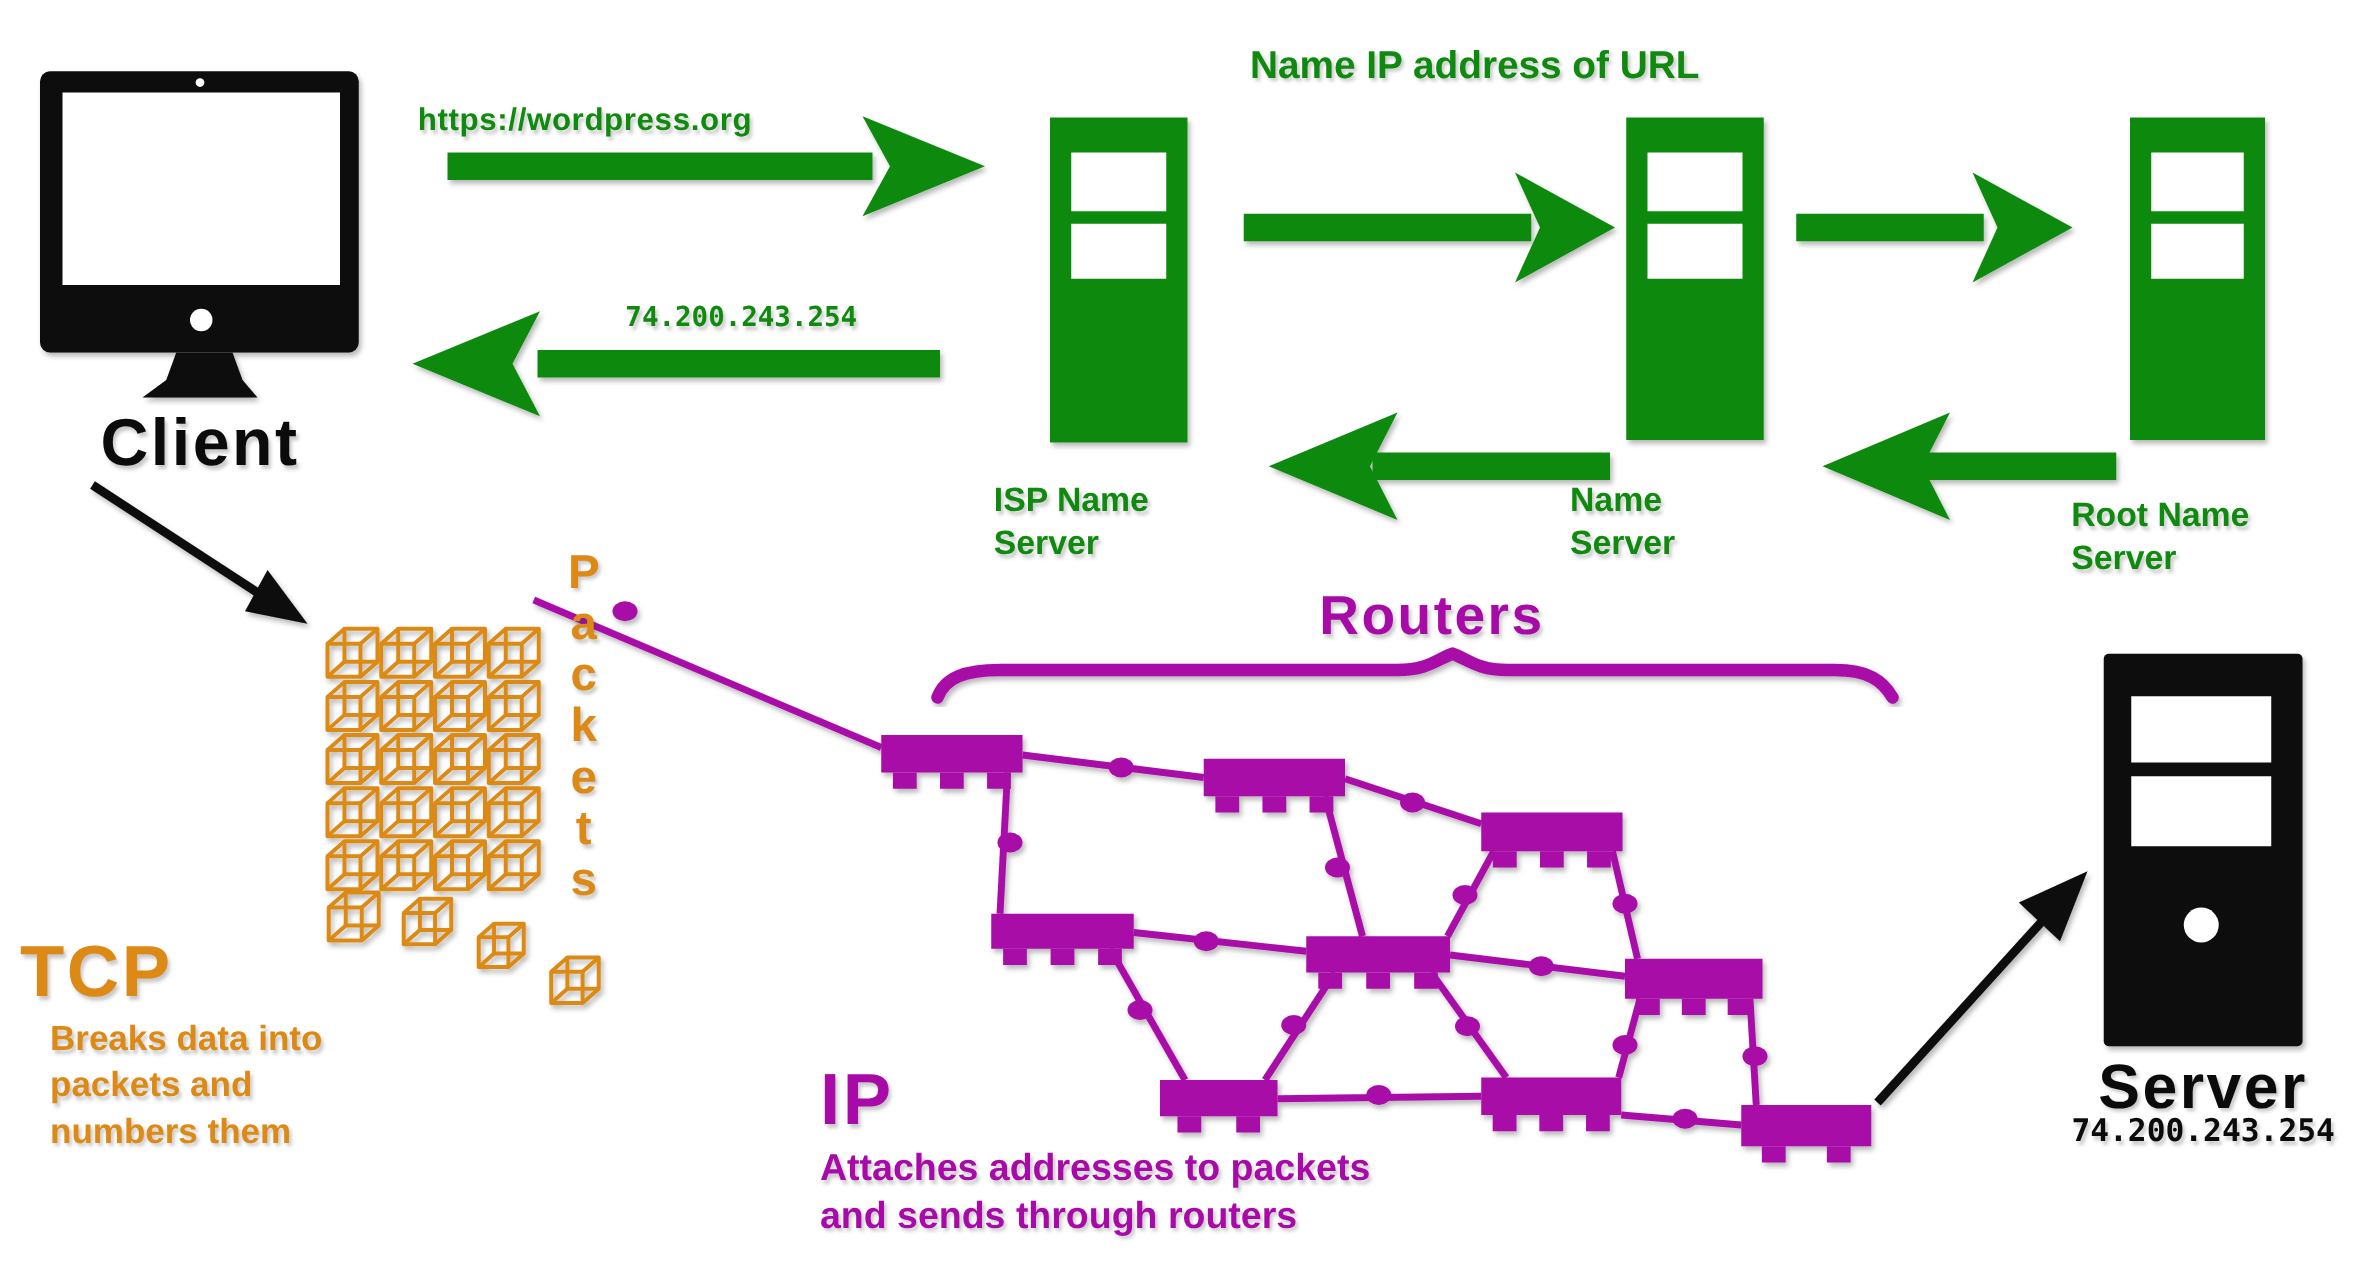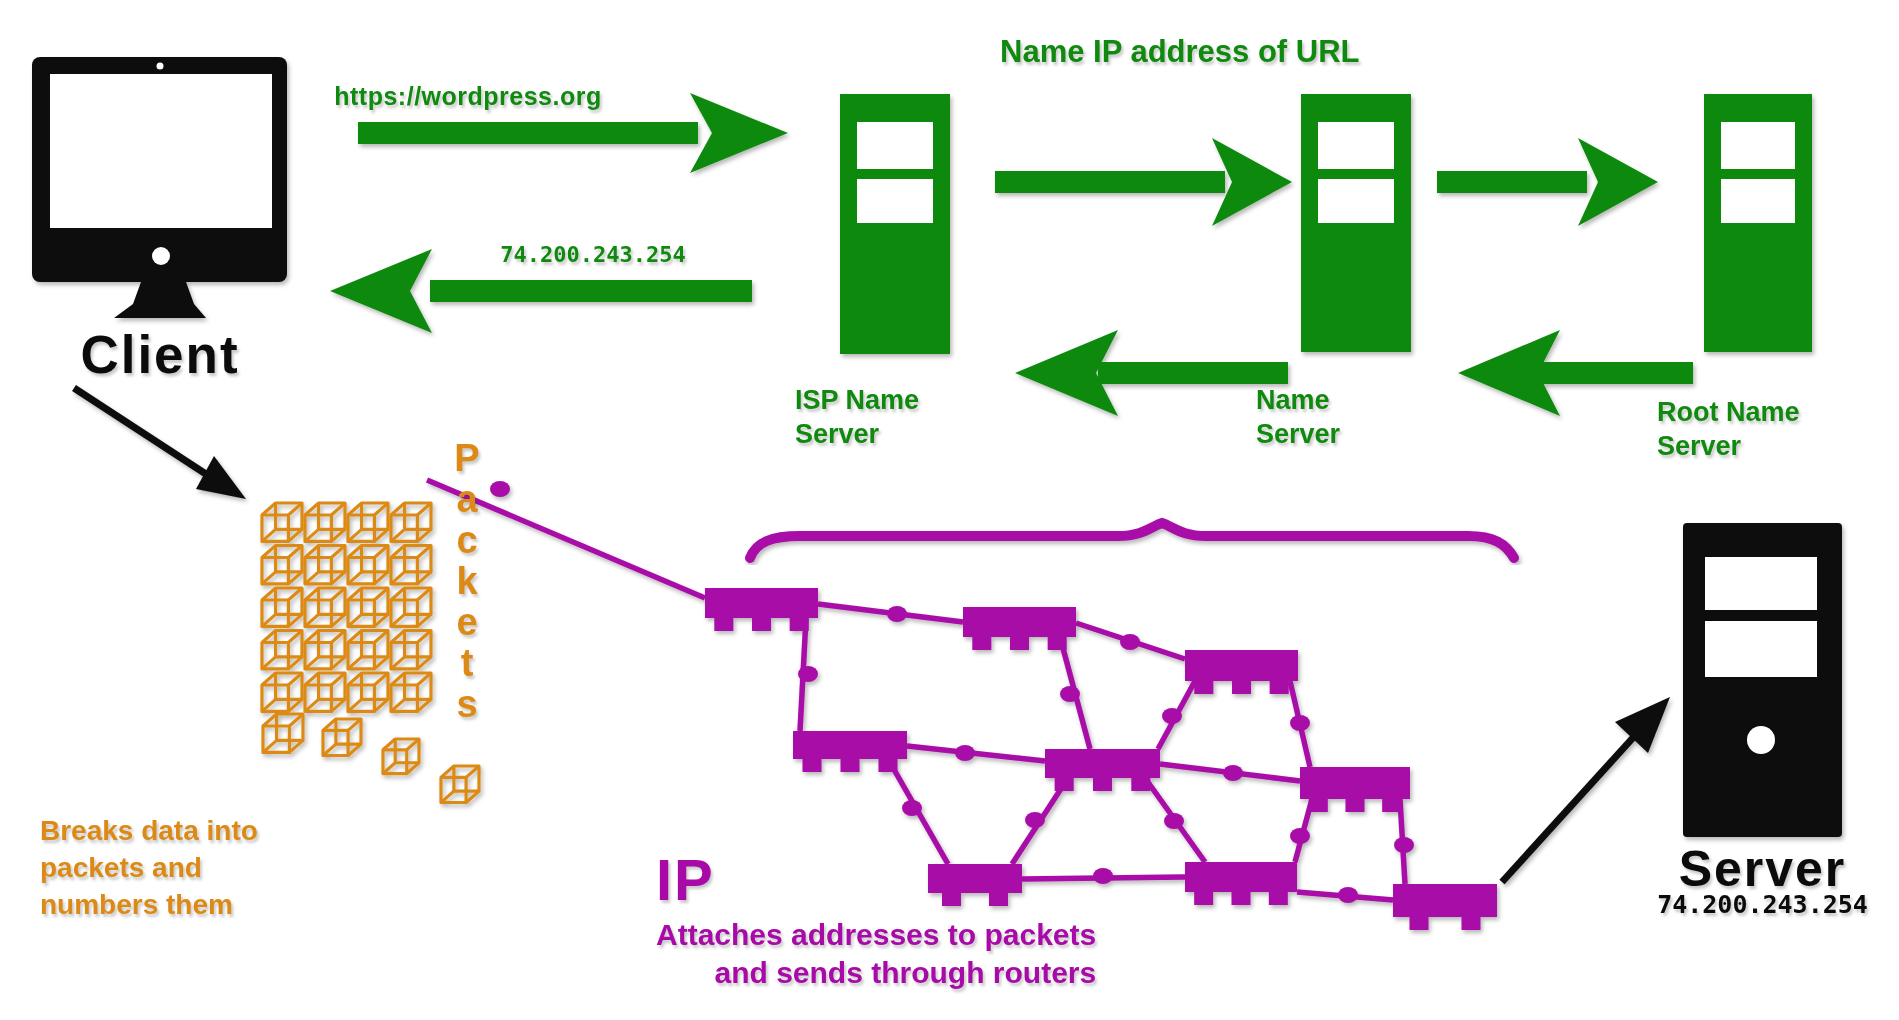--- a/index.html
+++ b/index.html
@@ -2,21 +2,21 @@
 <html><head>
 <meta charset="utf-8">
 <style>
   html,body{margin:0;padding:0;background:#ffffff;}
   #canvas{position:relative;width:1899px;height:1020px;background:#ffffff;overflow:hidden;
           font-family:"Liberation Sans",sans-serif;}
   #diagram{position:absolute;left:0;top:0;}
   .lbl{position:absolute;font-weight:bold;white-space:pre-line;
        text-shadow:2px 3px 3px rgba(60,60,60,.28);}
   .green{color:#0F8A0F;}
-  .purple{color:#A80AA8;text-align:right;}
+  .purple{color:#A80AA8;}
   .orange{color:#DC8A15;}
   .black{color:#0B0B0B;}
   .center{text-align:left;}
   .mono{font-family:"DejaVu Sans Mono",monospace;}
 
   #url-label{left:308px;top:82px;width:320px;font-size:25px;letter-spacing:.5px;text-align:center;}
   #ip-return-label{left:478px;top:242px;width:230px;font-size:22px;text-align:center;}
   #dns-title{left:836px;top:8px;font-size:58px;letter-spacing:3px;}
   #dns-subtitle{left:1000px;top:34px;font-size:31px;}
   #isp-server-label{left:795px;top:383px;width:200px;font-size:27px;line-height:34px;}
@@ -341,27 +341,29 @@
 
   <div class="lbl green" id="url-label">https://wordpress.org</div>
   <div class="lbl green mono" id="ip-return-label">74.200.243.254</div>
   <div class="lbl green" id="dns-subtitle">Name IP address of URL</div>
   <div class="lbl green center" id="isp-server-label">ISP Name
 Server</div>
   <div class="lbl green center" id="name-server-label">Name
 Server</div>
   <div class="lbl green center" id="root-server-label">Root Name
 Server</div>
+  <div class="lbl purple" id="routers-title">Routers</div>
   <div class="lbl orange" id="packets-label">P
 a
 c
 k
 e
 t
 s</div>
+  <div class="lbl orange" id="tcp-title">TCP</div>
   <div class="lbl orange" id="tcp-desc">Breaks data into
 packets and
 numbers them</div>
   <div class="lbl purple" id="ip-title">IP</div>
   <div class="lbl purple" id="ip-desc">Attaches addresses to packets
 and sends through routers</div>
   <div class="lbl black" id="client-label">Client</div>
   <div class="lbl black" id="server-label">Server</div>
   <div class="lbl black mono" id="server-ip-label">74.200.243.254</div>
 </div>

